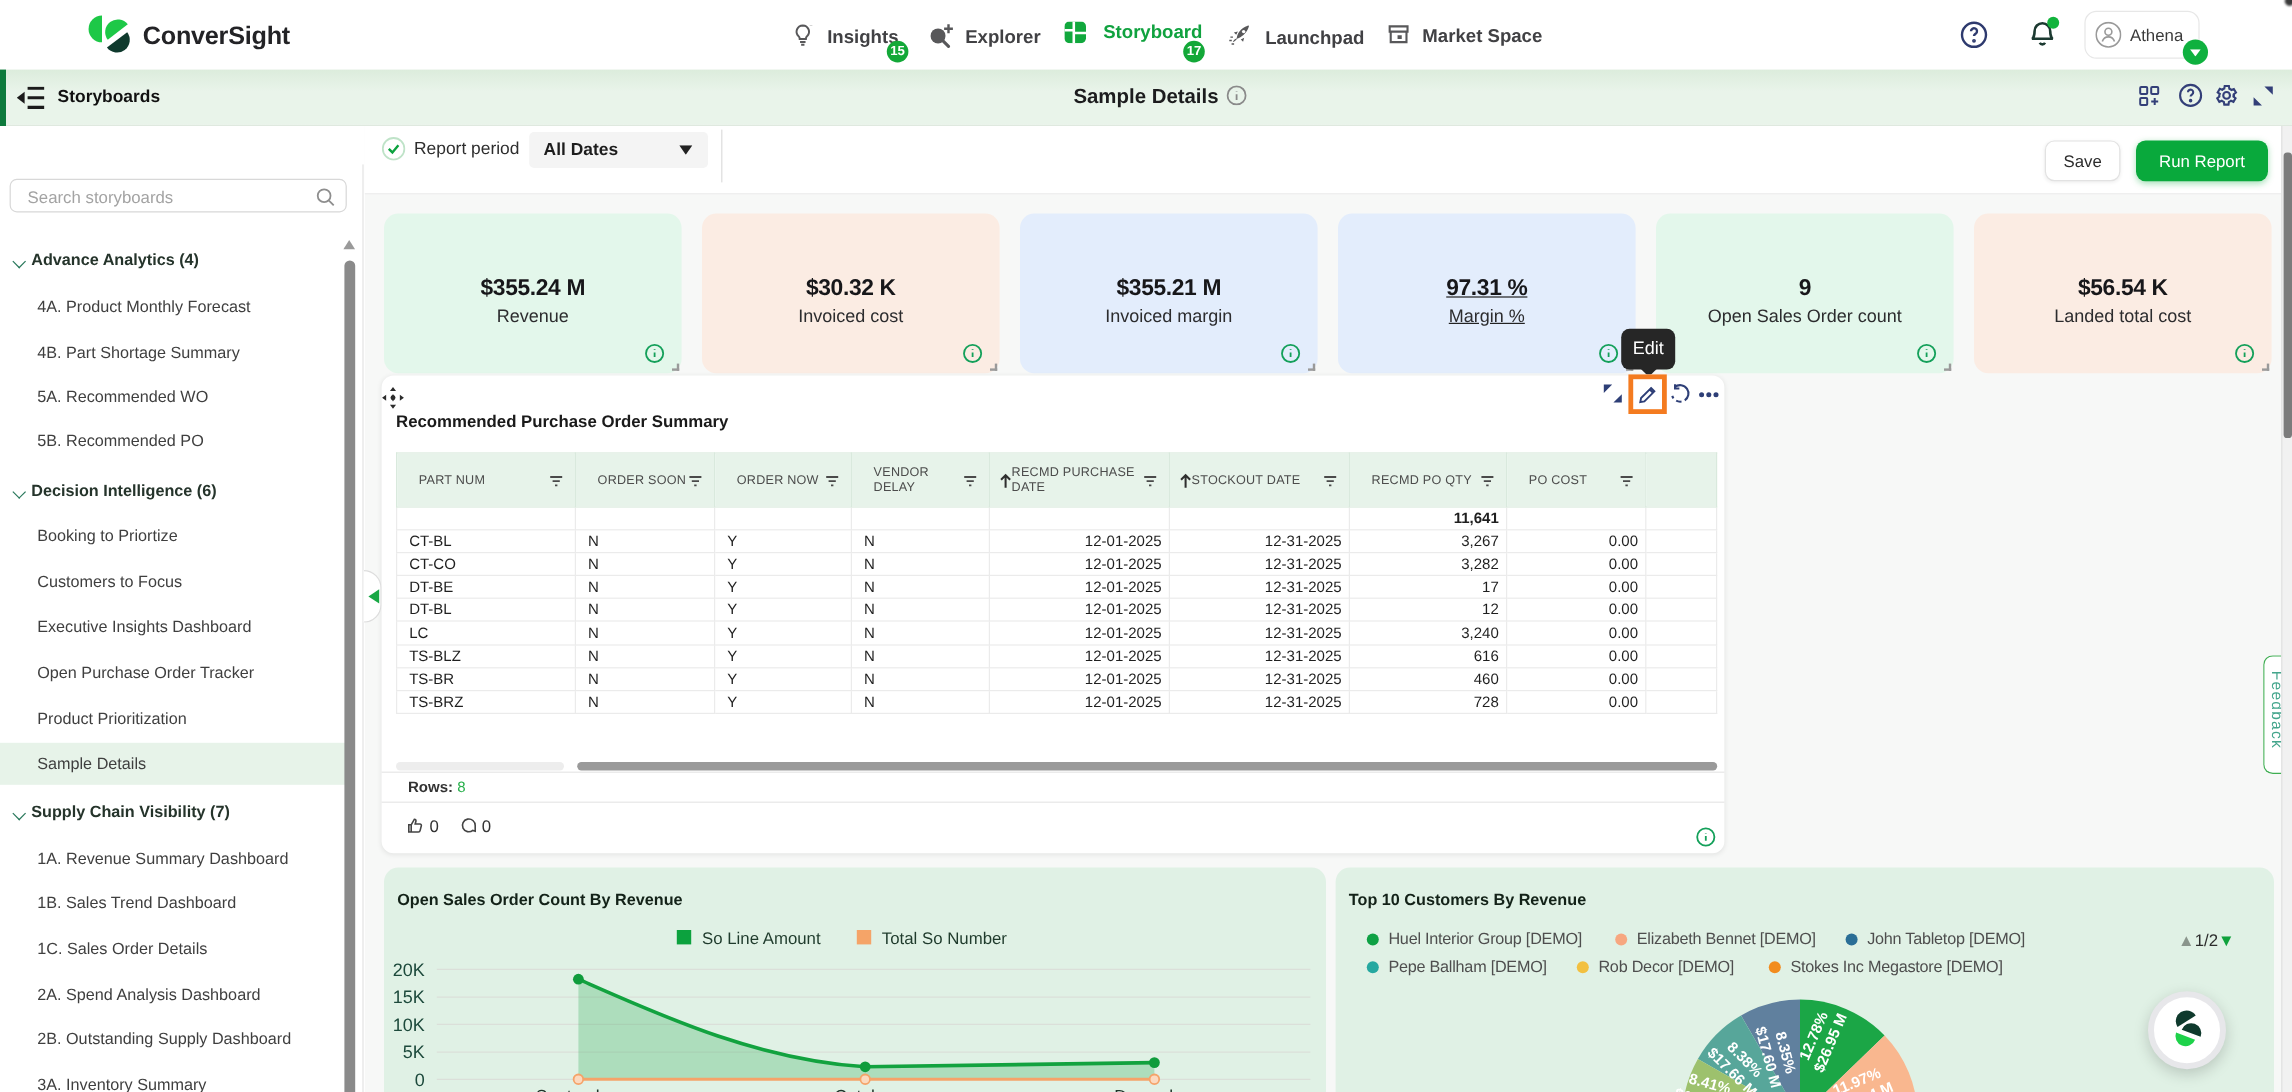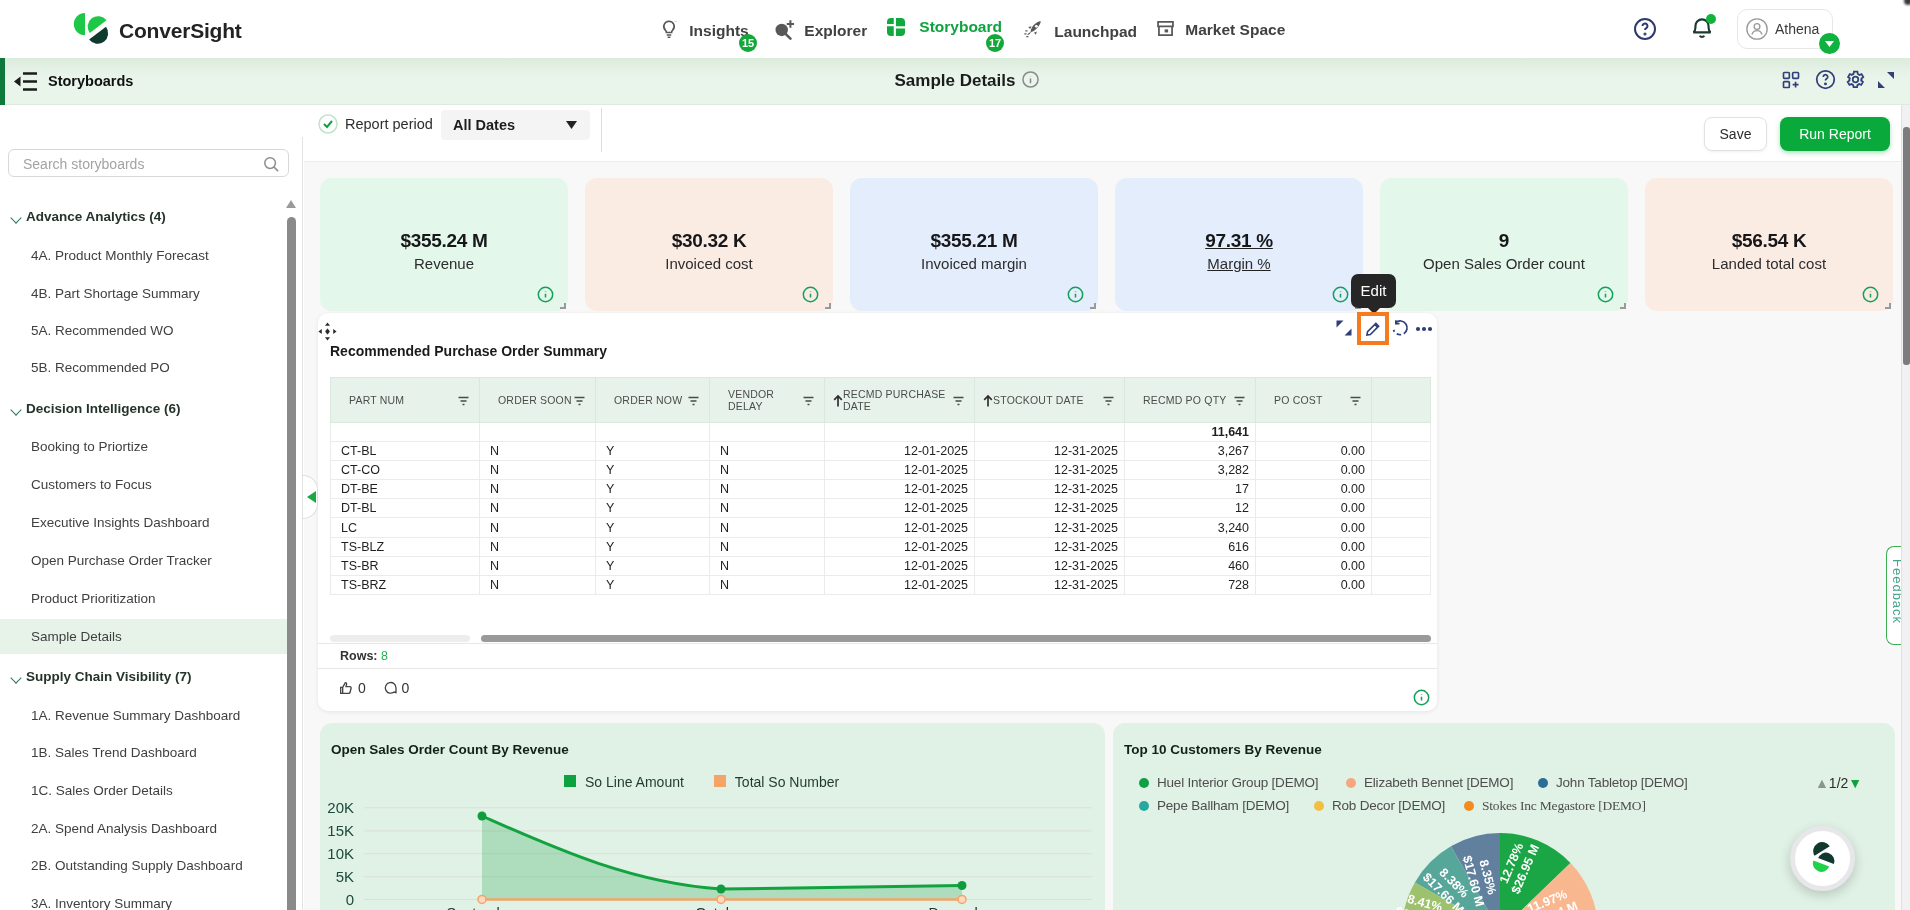--- a/index.html
+++ b/index.html
@@ -537,21 +537,21 @@
   </svg>
 </div>
 
 <div id="chartR">
   <div class="ch-title">Top 10 Customers By Revenue</div>
   <div class="lgd" style="left:26px; top:52px;"><span class="dot" style="background:#0ea144;"></span>Huel Interior Group [DEMO]</div>
   <div class="lgd" style="left:233px; top:52px;"><span class="dot" style="background:#f7a780;"></span>Elizabeth Bennet [DEMO]</div>
   <div class="lgd" style="left:425px; top:52px;"><span class="dot" style="background:#2a6e96;"></span>John Tabletop [DEMO]</div>
   <div class="lgd" style="left:26px; top:75px;"><span class="dot" style="background:#25a8a0;"></span>Pepe Ballham [DEMO]</div>
   <div class="lgd" style="left:201px; top:75px;"><span class="dot" style="background:#f2c040;"></span>Rob Decor [DEMO]</div>
-  <div class="lgd" style="left:351px; top:75px;font-family:Liberation Serif, serif;"><span class="dot" style="background:#f28c1e;"></span>Stokes Inc Megastore [DEMO]</div>
+  <div class="lgd" style="left:361px; top:75px;"><span class="dot" style="background:#f28c1e;"></span>Stokes Inc Megastore [DEMO]</div>
   <div class="lgd" style="left:702px; top:52px; font-size:14px; letter-spacing:0;"><span style="color:#8a958c;">▲</span><span style="color:#2c2c2c;">1/2</span><span style="color:#0fa23c;">▼</span></div>
   <svg class="abs" style="left:0; top:0;" width="782" height="200" viewBox="0 0 782 200">
     <path d="M387.0 208.0 L387.00 110.00 A98.0 98.0 0 0 1 457.50 139.92 Z" fill="#1ba646"></path>
     <path d="M387.0 208.0 L457.50 139.92 A98.0 98.0 0 0 1 484.99 206.46 Z" fill="#f9b78f"></path>
     <path d="M387.0 208.0 L337.85 123.22 A98.0 98.0 0 0 1 387.00 110.00 Z" fill="#60809e"></path>
     <path d="M387.0 208.0 L301.87 159.45 A98.0 98.0 0 0 1 337.85 123.22 Z" fill="#57a69a"></path>
     <path d="M387.0 208.0 L289.01 209.03 A98.0 98.0 0 0 1 301.87 159.45 Z" fill="#9dc16d"></path>
     <g font-size="12.5" font-weight="700" fill="#fff" text-anchor="middle">
       <g transform="translate(405,143) rotate(-67)">
           <text x="0" y="-3">12.78%</text>

